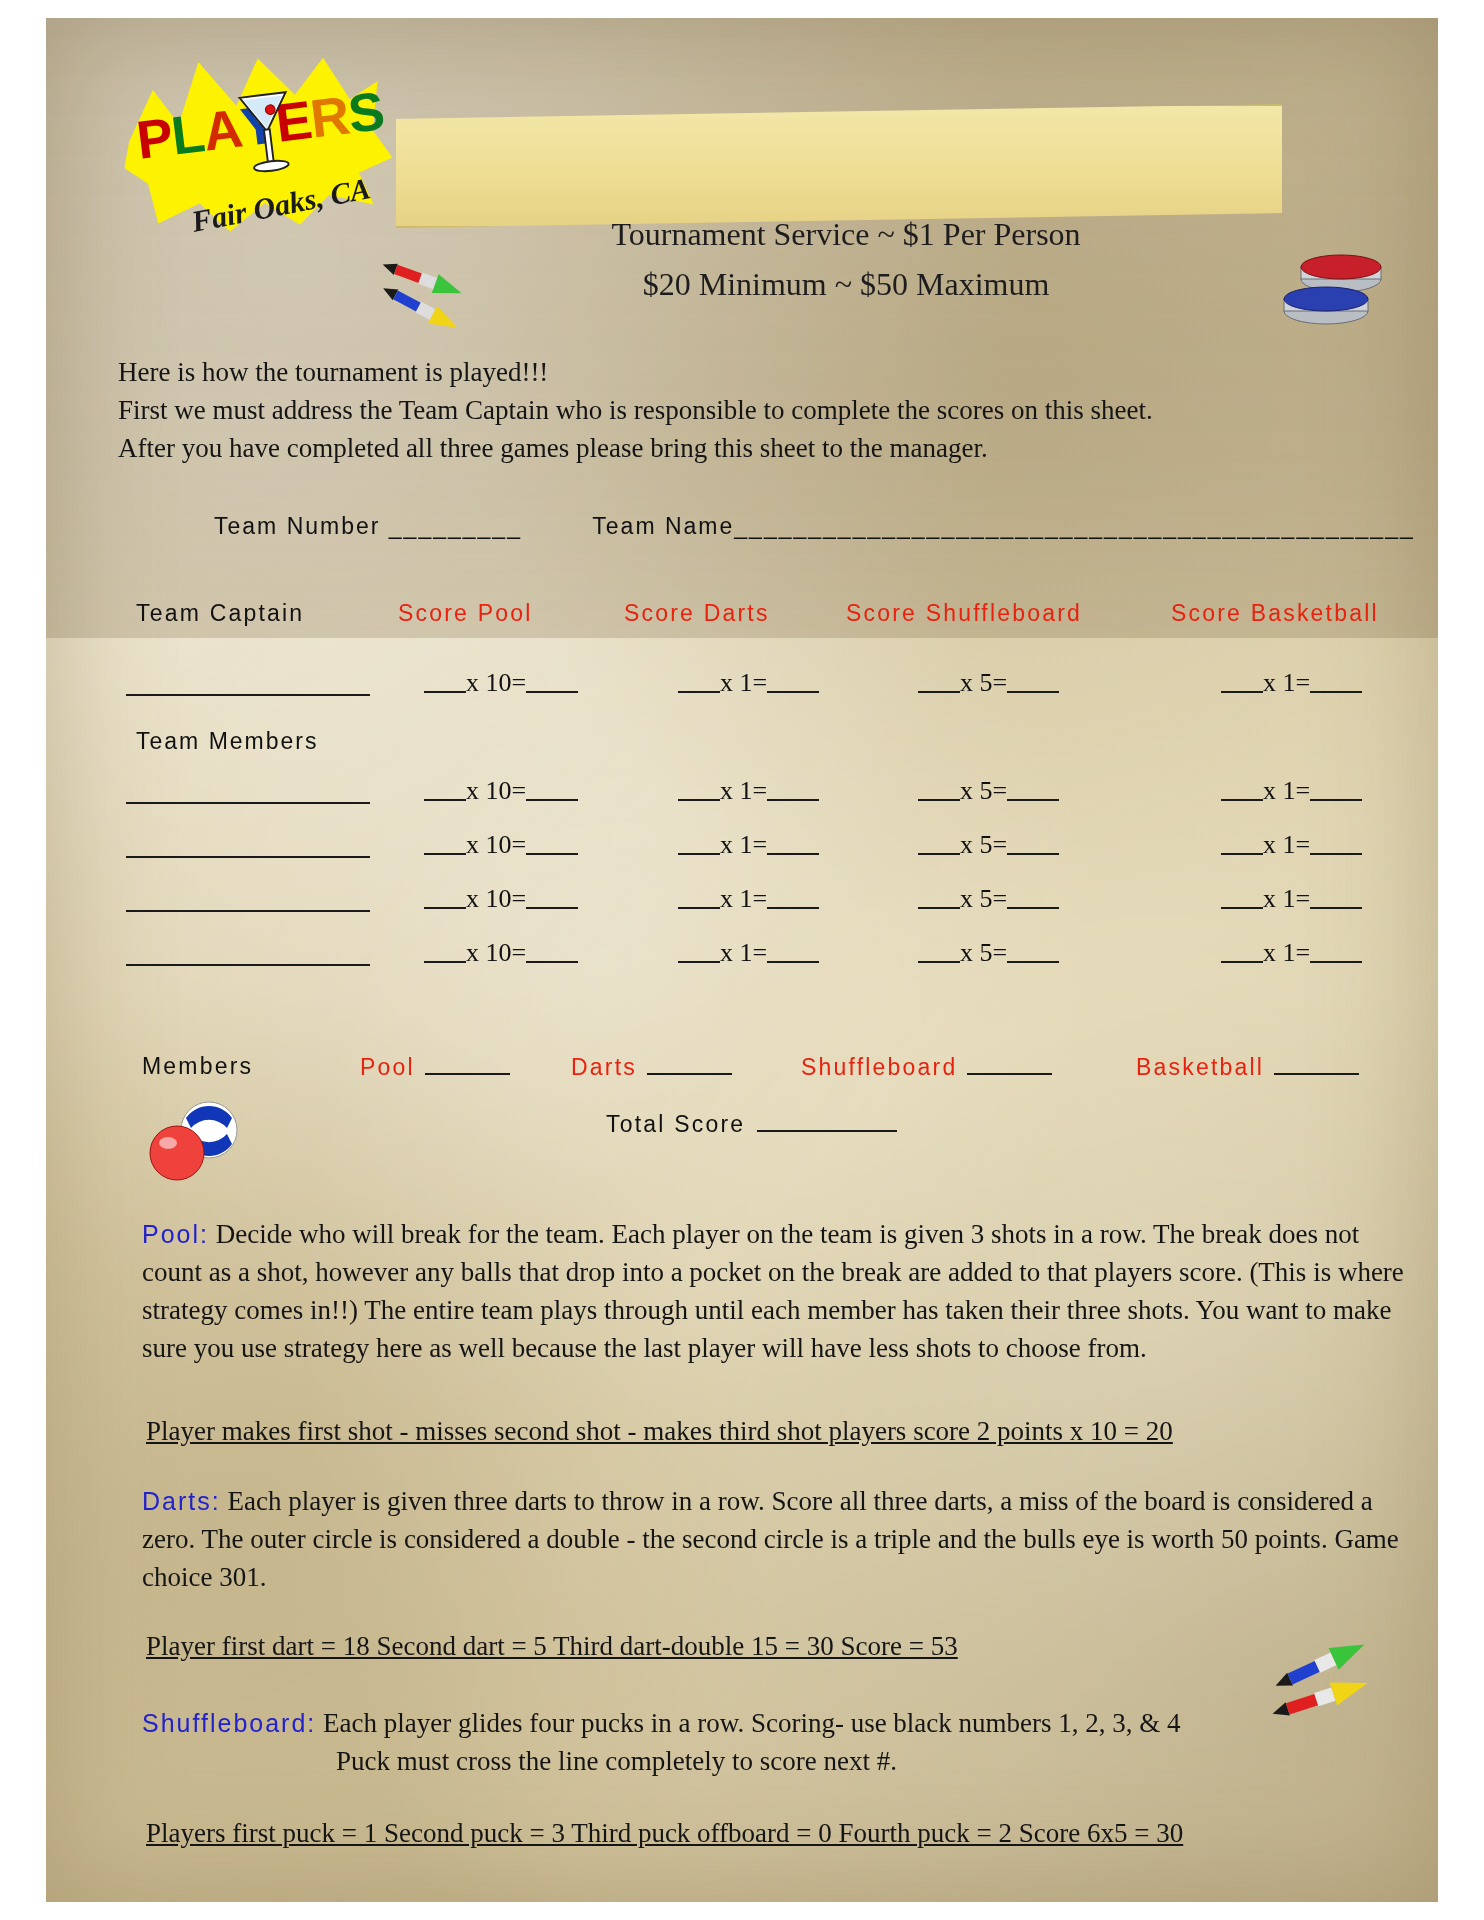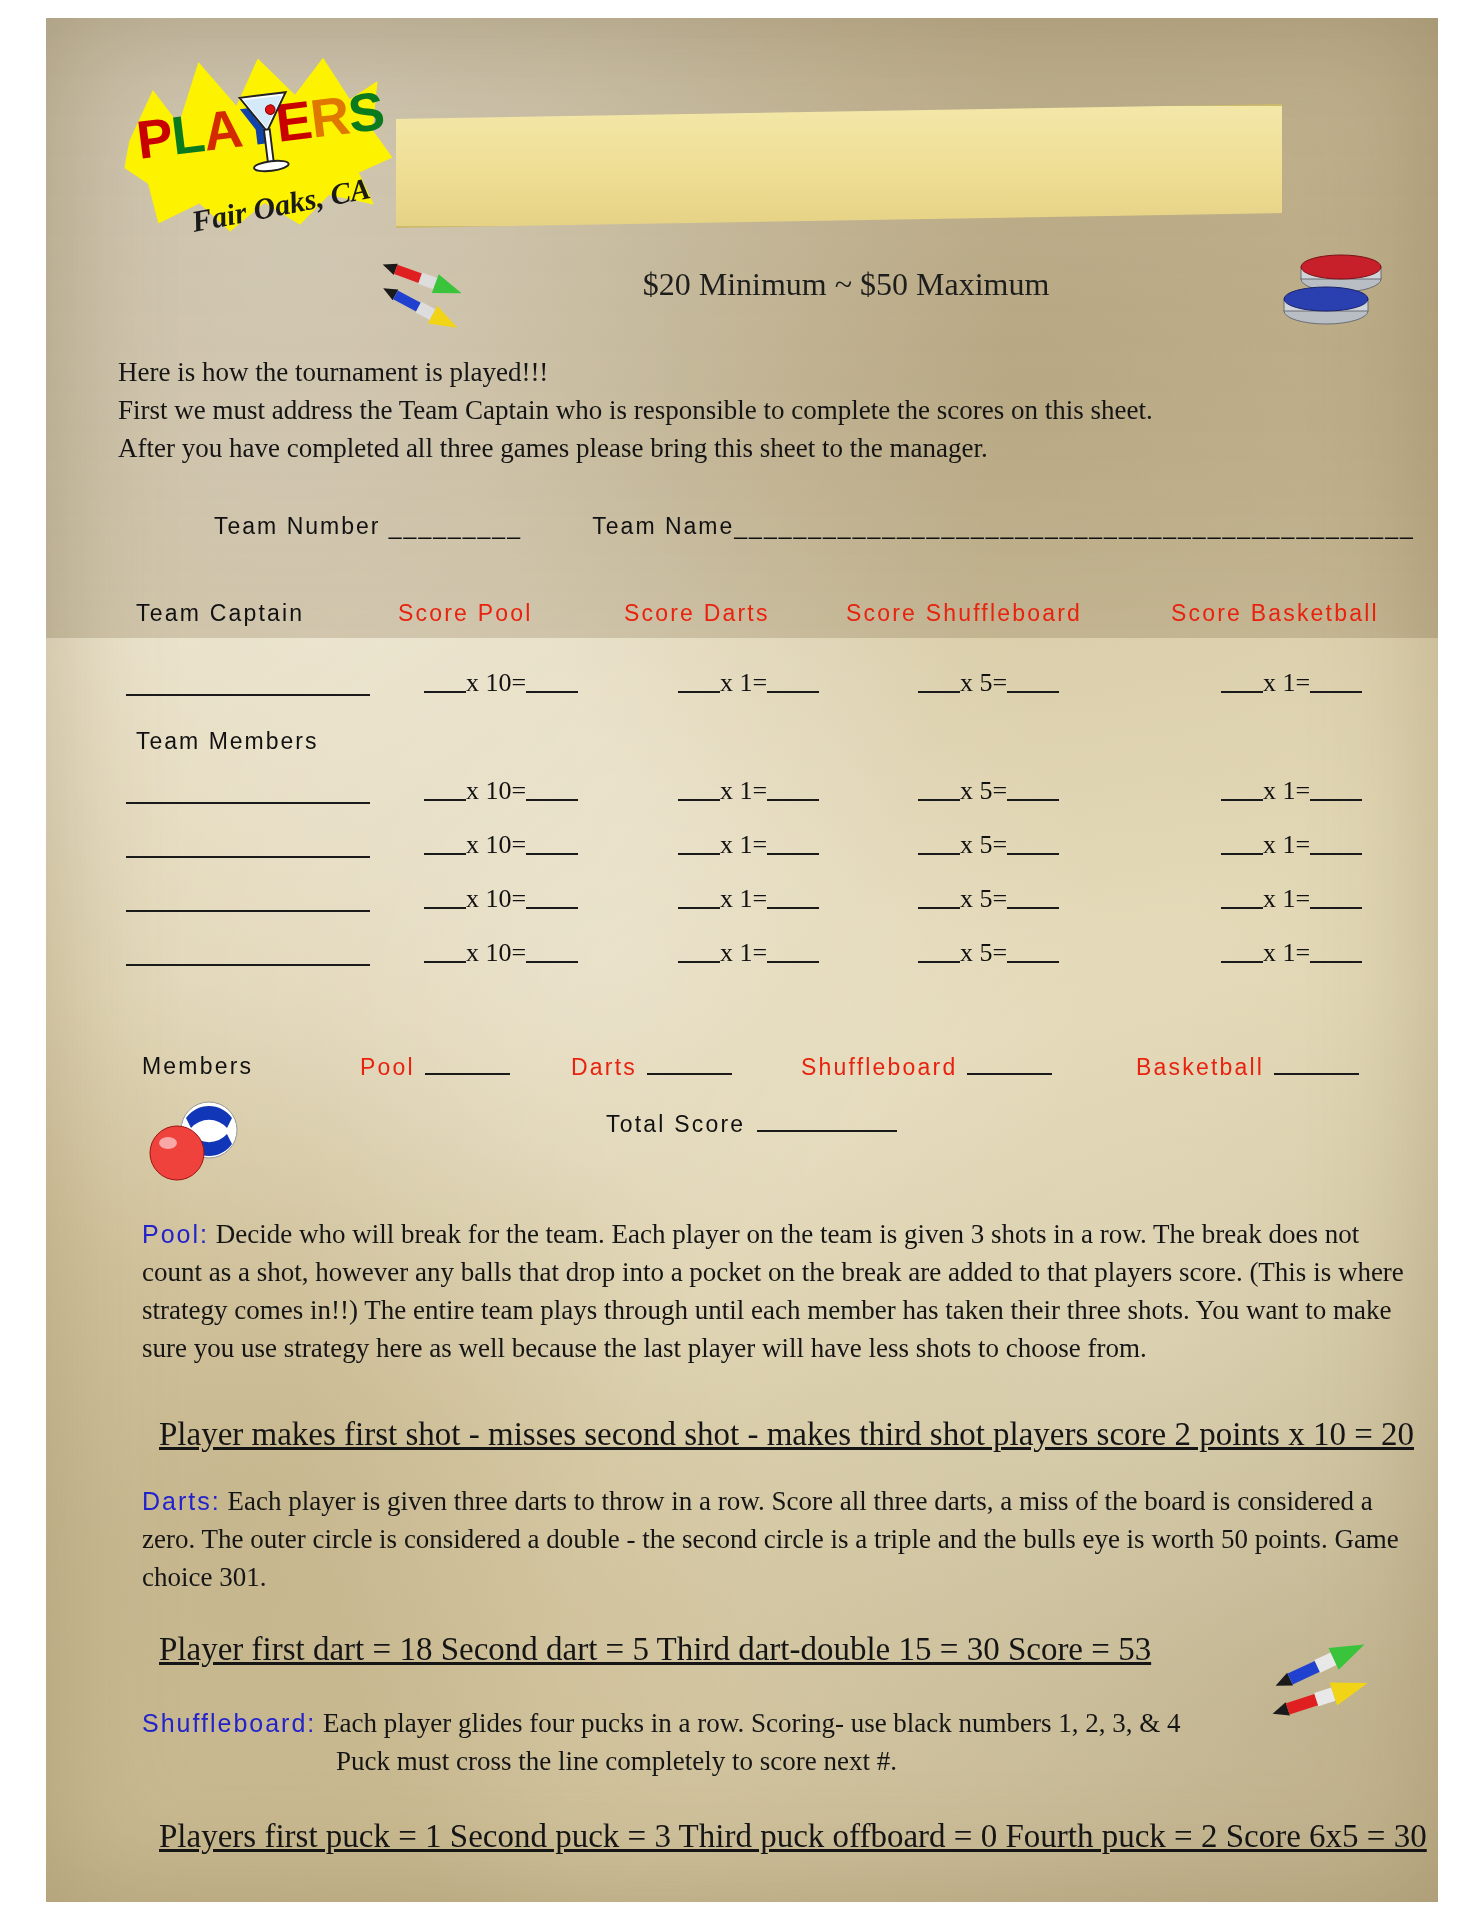--- a/index.html
+++ b/index.html
@@ -298,22 +298,22 @@
     color: #151515;
   }
   .rule-label {
     font-family: "Liberation Sans", sans-serif;
     font-size: 25px;
     letter-spacing: 2px;
     color: #2222cc;
   }
   .example {
     position: absolute;
-    left: 113px;
-    font-size: 33px;
+    left: 100px;
+    font-size: 27px;
     color: #151515;
     text-decoration: underline;
   }
   .darts-bottom { position: absolute; left: 1215px; top: 1620px; width: 135px; height: 90px; }
 </style>
 </head>
 <body>
 
 <div class="page">
   <div class="sheet">
@@ -329,20 +329,21 @@
         <polygon points="6,10 54,10 30,48" fill="#ffffff" stroke="#222" stroke-width="2"></polygon>
         <polygon points="10,13 50,13 30,44" fill="#cfe8f7" opacity="0.9"></polygon>
         <rect x="27" y="46" width="6" height="34" fill="#ffffff" stroke="#222" stroke-width="2"></rect>
         <ellipse cx="30" cy="84" rx="18" ry="5" fill="#ffffff" stroke="#222" stroke-width="2"></ellipse>
         <circle cx="36" cy="26" r="5" fill="#d11" stroke="#800" stroke-width="1"></circle>
       </svg>
       <div class="logo-sub">Fair Oaks, CA</div>
     </div>
 
     <div class="banner"></div>
+    <div class="banner-line2">Tournament Service ~ $1 Per Person</div>
     <div class="banner-line3">$20 Minimum ~ $50 Maximum</div>
 
     <svg class="darts-header" viewBox="0 0 120 80">
       <g transform="rotate(20 60 40)">
         <polygon points="8,18 22,12 22,24" fill="#1a1a1a"></polygon>
         <rect x="22" y="13" width="26" height="10" fill="#e02020"></rect>
         <rect x="48" y="12" width="16" height="12" fill="#dddddd"></rect>
         <polygon points="64,8 92,18 64,28" fill="#39c43b"></polygon>
       </g>
       <g transform="rotate(28 60 55)">

